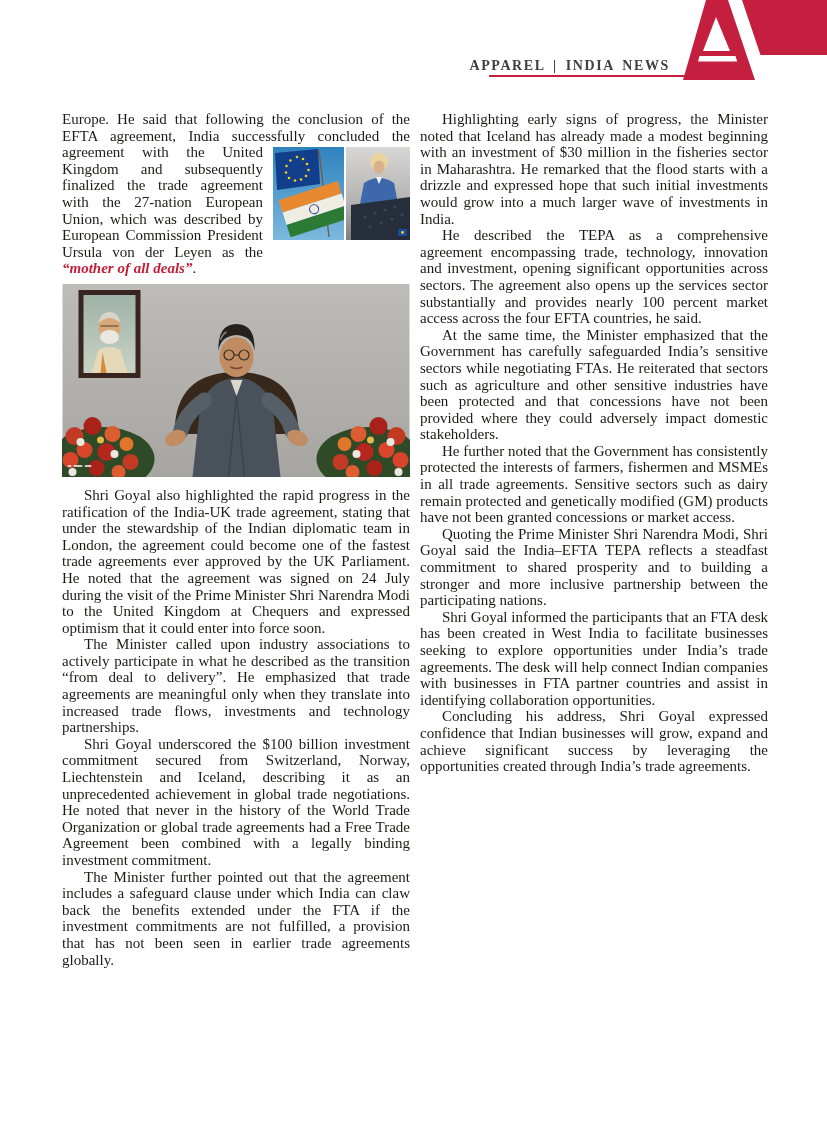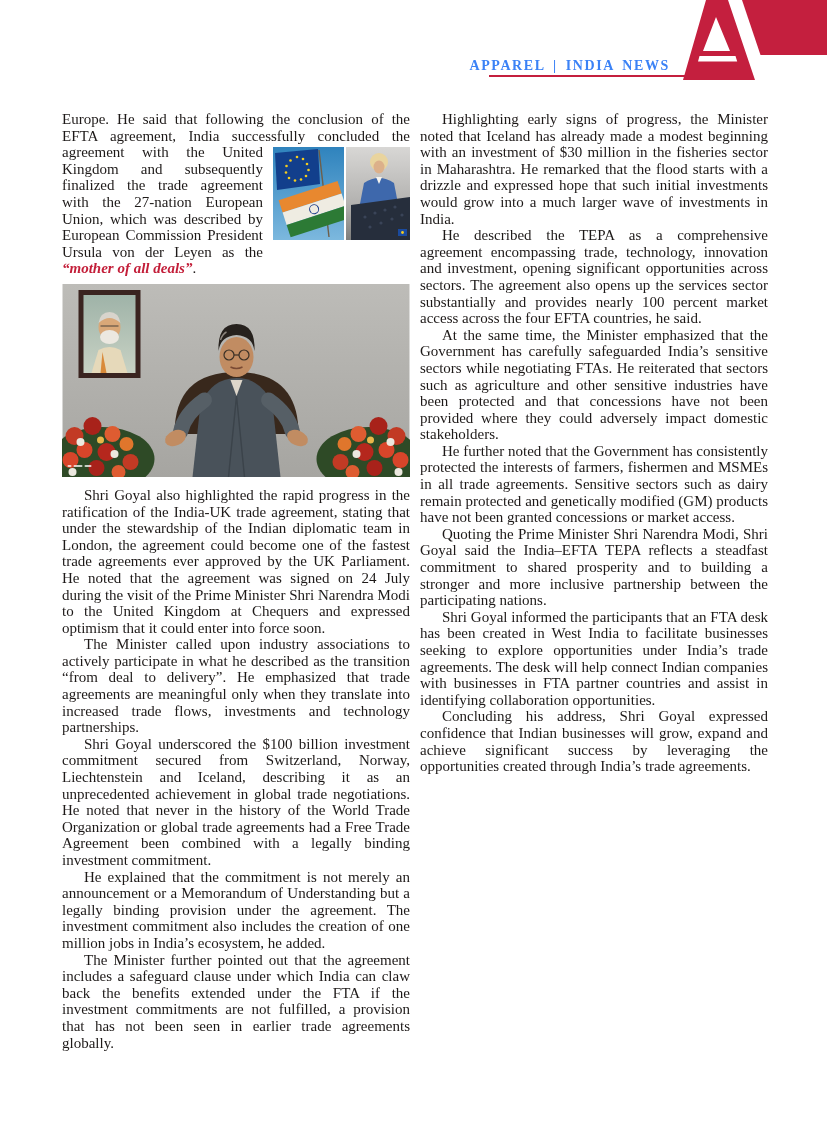--- a/index.html
+++ b/index.html
@@ -10,21 +10,21 @@
     margin:0 auto;
     font-family:"Liberation Serif", serif;
     color:#201c1d;
     overflow:hidden;
   }
   
   .section-label{
     position:absolute;top:58px;right:157px;
     font-family:"Liberation Serif", serif;
     font-weight:bold;font-size:14px;letter-spacing:1.6px;word-spacing:3px;
-    color:#3b82f6;white-space:nowrap;
+    color:#404040;white-space:nowrap;
   }
   .header-rule{
     position:absolute;top:75px;left:489px;width:212px;height:2px;
     background:#c41f3e;
   }
   .logo{position:absolute;top:0;right:0;width:147px;height:80px;}
   
   .col{position:absolute;top:111px;width:348px;
     font-size:15px;line-height:16.6px;text-align:justify;color:#1d1918;}
   .col-left{left:62px;}
@@ -222,21 +222,20 @@
           <rect x="5" y="181" width="4" height="2" rx="1"></rect>
           <rect x="11" y="181" width="9" height="2" rx="1"></rect>
           <rect x="22" y="181" width="7" height="2" rx="1"></rect>
         </g>
       </svg>
     </div>
 
     <p>Shri Goyal also highlighted the rapid progress in the ratification of the India-UK trade agreement, stating that under the stewardship of the Indian diplomatic team in London, the agreement could become one of the fastest trade agreements ever approved by the UK Parliament. He noted that the agreement was signed on 24 July during the visit of the Prime Minister Shri Narendra Modi to the United Kingdom at Chequers and expressed optimism that it could enter into force soon.</p>
     <p>The Minister called upon industry associations to actively participate in what he described as the transition “from deal to delivery”. He emphasized that trade agreements are meaningful only when they translate into increased trade flows, investments and technology partnerships.</p>
     <p>Shri Goyal underscored the $100 billion investment commitment secured from Switzerland, Norway, Liechtenstein and Iceland, describing it as an unprecedented achievement in global trade negotiations. He noted that never in the history of the World Trade Organization or global trade agreements had a Free Trade Agreement been combined with a legally binding investment commitment.</p>
-    <p>He explained that the commitment is not merely an announcement or a Memorandum of Understanding but a legally binding provision under the agreement. The investment commitment also includes the creation of one million jobs in India’s ecosystem, he added.</p>
     <p>The Minister further pointed out that the agreement includes a safeguard clause under which India can claw back the benefits extended under the FTA if the investment commitments are not fulfilled, a provision that has not been seen in earlier trade agreements globally.</p>
   </div>
 
   <div class="col col-right">
     <p>Highlighting early signs of progress, the Minister noted that Iceland has already made a modest beginning with an investment of $30 million in the fisheries sector in Maharashtra. He remarked that the flood starts with a drizzle and expressed hope that such initial investments would grow into a much larger wave of investments in India.</p>
     <p>He described the TEPA as a comprehensive agreement encompassing trade, technology, innovation and investment, opening significant opportunities across sectors. The agreement also opens up the services sector substantially and provides nearly 100 percent market access across the four EFTA countries, he said.</p>
     <p>At the same time, the Minister emphasized that the Government has carefully safeguarded India’s sensitive sectors while negotiating FTAs. He reiterated that sectors such as agriculture and other sensitive industries have been protected and that concessions have not been provided where they could adversely impact domestic stakeholders.</p>
     <p>He further noted that the Government has consistently protected the interests of farmers, fishermen and MSMEs in all trade agreements. Sensitive sectors such as dairy remain protected and genetically modified (GM) products have not been granted concessions or market access.</p>
     <p>Quoting the Prime Minister Shri Narendra Modi, Shri Goyal said the India–EFTA TEPA reflects a steadfast commitment to shared prosperity and to building a stronger and more inclusive partnership between the participating nations.</p>
     <p>Shri Goyal informed the participants that an FTA desk has been created in West India to facilitate businesses seeking to explore opportunities under India’s trade agreements. The desk will help connect Indian companies with businesses in FTA partner countries and assist in identifying collaboration opportunities.</p>

